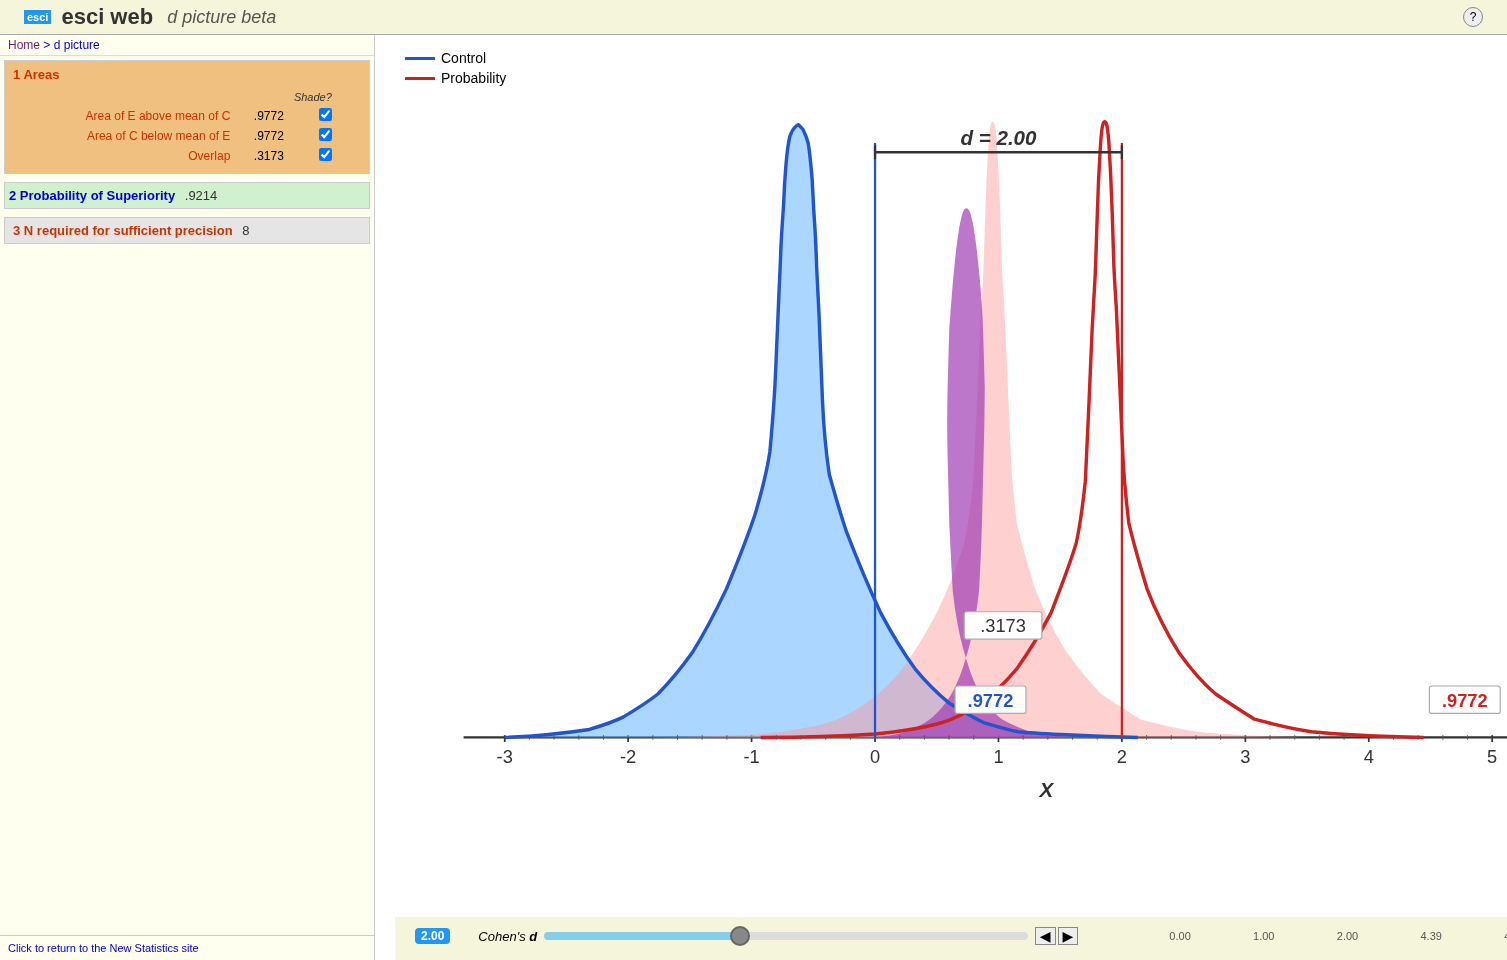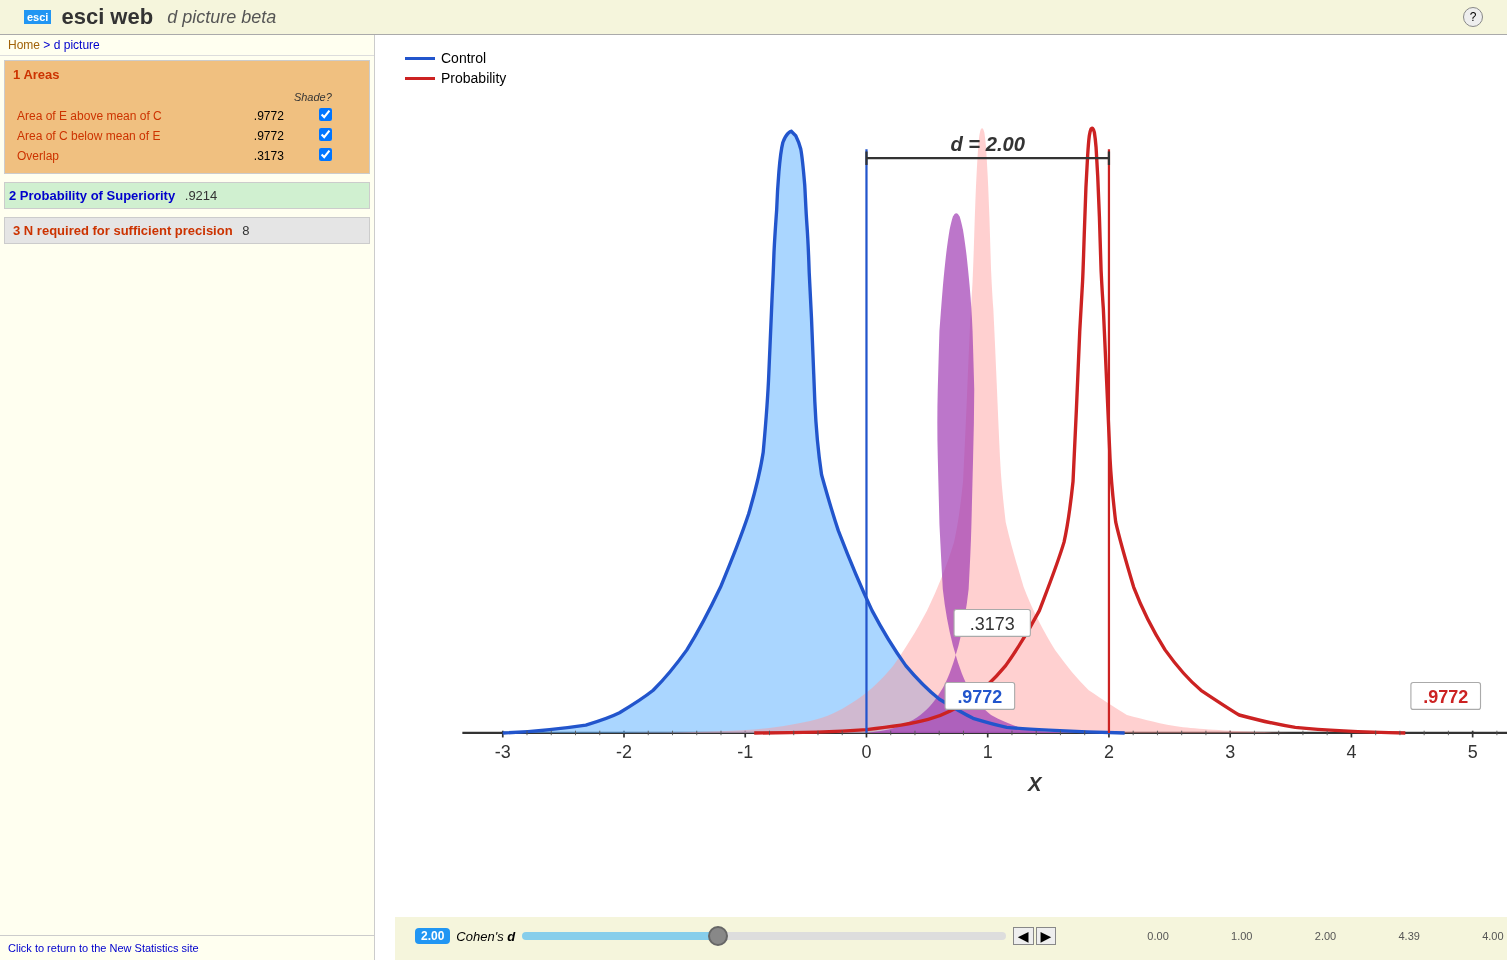--- a/index.html
+++ b/index.html
@@ -42,21 +42,21 @@
       flex-direction: column;
     }
 
     #breadcrumb {
       background: #fffff0;
       padding: 3px 8px;
       font-size: 12px;
       color: #0000cc;
       border-bottom: 1px solid #ddd;
     }
-    #breadcrumb a { color: #a16207; text-decoration: none; }
+    #breadcrumb a { color: #701a75; text-decoration: none; }
 
     #areas-section {
       background: #f0c080;
       border: 1px solid #ccc;
       margin: 4px;
       padding: 6px 8px;
     }
     #areas-section .section-title {
       font-weight: bold;
       color: #cc3300;
@@ -68,21 +68,21 @@
       font-size: 12px;
     }
     .areas-table .header-row td {
       text-align: left;
       color: #333;
       font-size: 11px;
       padding-bottom: 2px;
       font-style: italic;
     }
     .areas-table td { padding: 1px 2px; }
-    .areas-table .label-cell { color: #cc3300; }
+    .areas-table .label-cell { color: #cc3300; text-align: right; }
     .areas-table .value-cell { text-align: right; padding-right: 6px; }
     .areas-table .check-cell { text-align: center; }
     .areas-table input[type=checkbox] { margin: 0; }
 
     #prob-section {
       background: #d0f0d0;
       border: 1px solid #ccc;
       margin: 4px;
       padding: 5px 4px;
       font-size: 13px;
@@ -172,20 +172,21 @@
       border-radius: 4px;
       padding: 1px 6px;
       font-size: 12px;
       font-weight: bold;
     }
     .slider-row {
       display: flex;
       align-items: center;
       gap: 7px;
       width: 600px;
+      margin-left: 22px;
     }
     .slider-label {
       font-size: 13px;
       white-space: nowrap;
       font-style: italic;
     }
     .slider-label span { font-style: italic; font-weight: bold; }
     #cohens-d-slider {
       flex: 1;
       -webkit-appearance: none;

